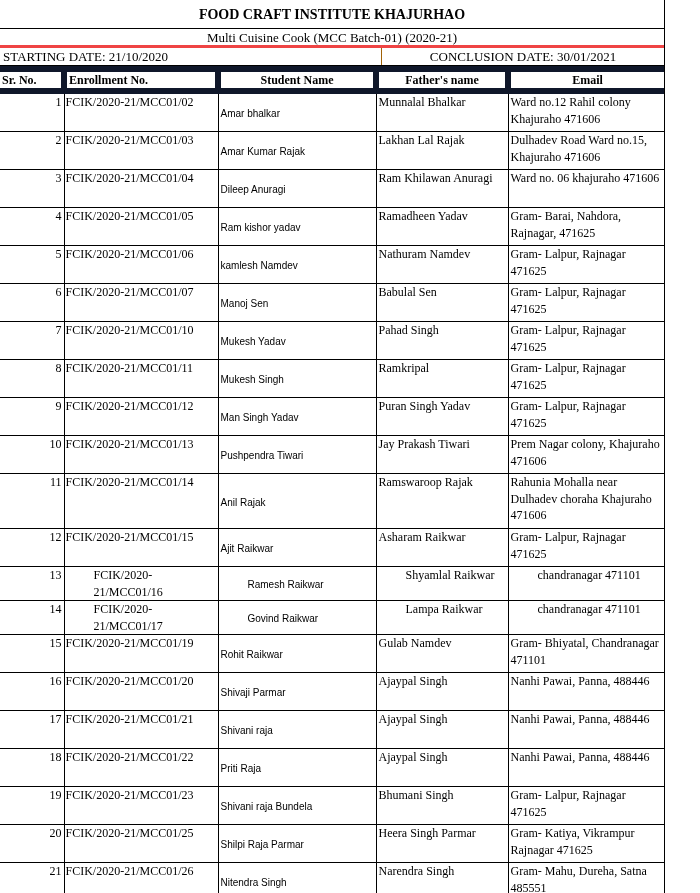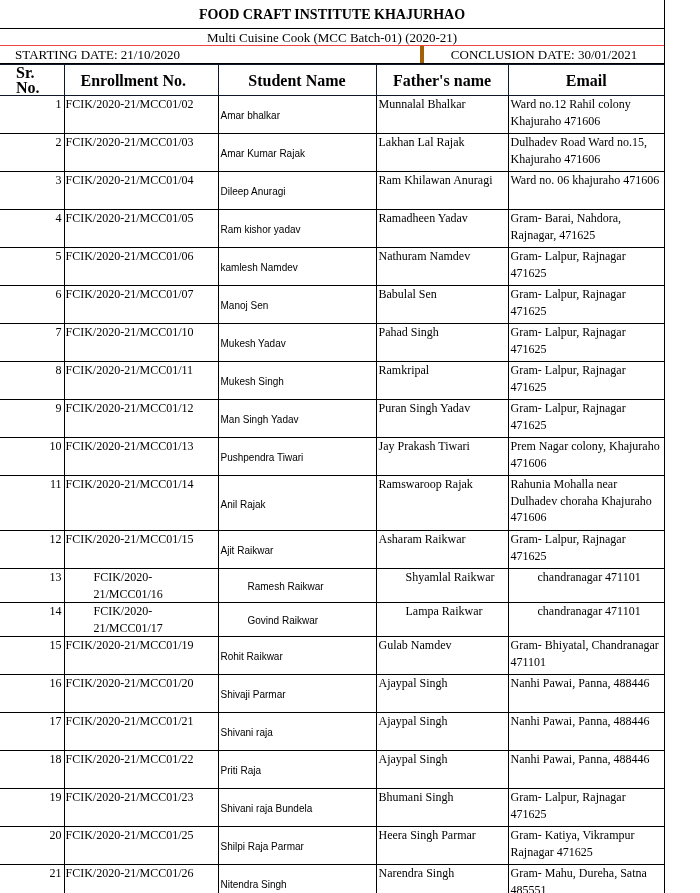--- a/index.html
+++ b/index.html
@@ -1,29 +1,29 @@
 <!DOCTYPE html>
 <html><head>
 <meta charset="utf-8">
 <style>
   html, body { margin:0; padding:0; background:#ffffff; }
   body { width:700px; height:893px; overflow:hidden; position:relative; }
   .sheet { position:absolute; left:0; top:0; width:664px; border-right:1px solid #000; }
   .title { height:28px; border-bottom:1px solid #000; text-align:center;
     font-family:"Liberation Serif", serif; font-weight:bold; font-size:14px; line-height:29px; color:#000; }
-  .subtitle { height:16px; border-bottom:1px solid #ef4444; text-align:center;
+  .subtitle { height:16px; border-bottom:3px solid #ef4444; text-align:center;
     font-family:"Liberation Serif", serif; font-size:13px; line-height:17px; color:#000; }
   .dates { display:flex; height:17px; border-bottom:1px solid #000;
     font-family:"Liberation Serif", serif; font-size:13px; line-height:18px; color:#000; }
-  .dates .start { width:424px; border-right:4px solid #a16207; padding-left:15px; box-sizing:border-box; }
+  .dates .start { width:382px; border-right:1px solid #a16207; padding-left:3px; box-sizing:border-box; }
   .dates .end { flex:1; text-align:center; }
   table { border-collapse:collapse; table-layout:fixed; width:664px; }
   col.c1 { width:64px; } col.c2 { width:154px; } col.c3 { width:158px; } col.c4 { width:132px; } col.c5 { width:156px; }
-  th { font-family:"Liberation Serif", serif; font-weight:bold; font-size:16px; height:16px; padding:0 16px;
-    border:1px solid #0f172a; line-height:15px; color:#000; }
+  th { font-family:"Liberation Serif", serif; font-weight:bold; font-size:12px; height:16px; padding:0 2px;
+    border:6px solid #0f172a; line-height:15px; color:#000; }
   th.first { text-align:left; border-left:none; }
   th:last-child { border-right:none; }
   td { border:1px solid #000; vertical-align:top; padding:0 2px; font-family:"Liberation Serif", serif;
     font-size:12px; line-height:16.5px; color:#000; overflow:hidden; }
   td:first-child { border-left:none; text-align:right; padding-right:2px; }
   td:last-child { border-right:none; }
   td.name { font-family:"Liberation Sans", sans-serif; font-size:10px; vertical-align:middle; padding-top:4px; }
   td.enroll { padding-left:1px; }
   tr.r2 td { height:33px; }
   tr.r1 td { height:19px;padding-left:29px; }

